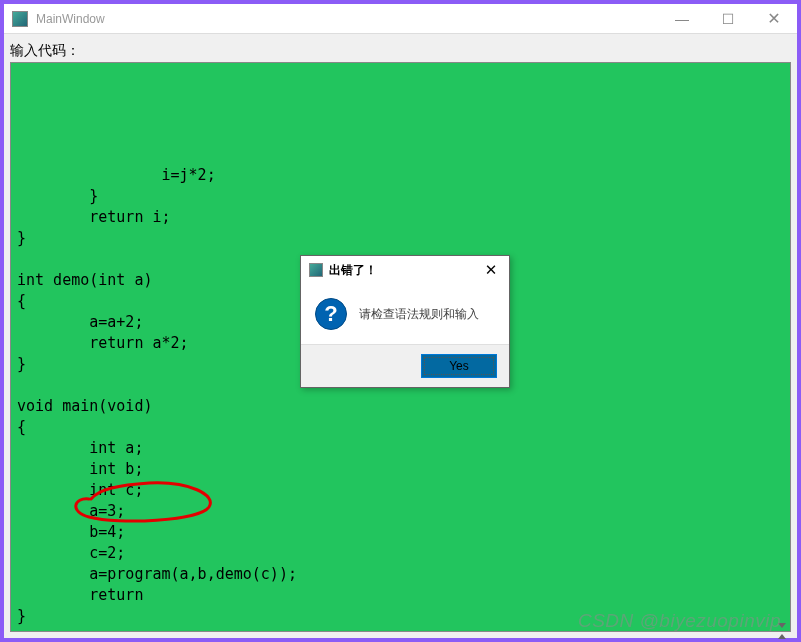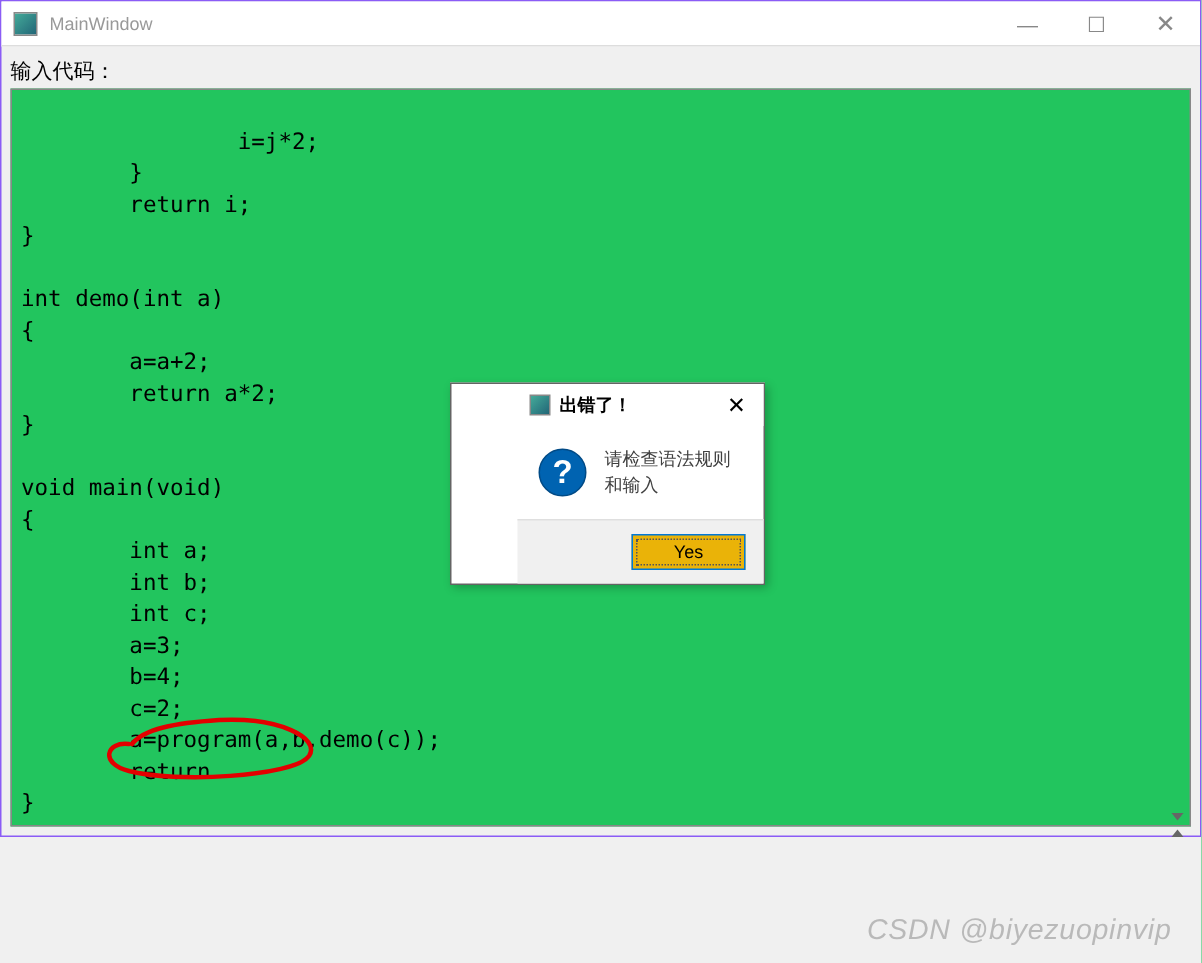--- a/index.html
+++ b/index.html
@@ -1,18 +1,18 @@
 <!DOCTYPE html>
 <html><head>
   <meta charset="utf-8">
   <style>
     * { margin: 0; padding: 0; box-sizing: border-box; }
     body { font-family: "Microsoft YaHei", "SimSun", Arial, sans-serif; background: #f0f0f0; width: 801px; height: 642px; overflow: hidden; position: relative; }
     
-    .window { width: 801px; height: 558px; background: #f0f0f0; border: 1px solid #8b5cf6; display: flex; flex-direction: column; }
+    .window { width: 801px; height: 642px; background: #f0f0f0; border: 4px solid #8b5cf6; display: flex; flex-direction: column; }
     
     .titlebar { height: 30px; background: #fff; display: flex; align-items: center; padding: 0 0 0 8px; border-bottom: 1px solid #ddd; }
     .titlebar-icon { width: 16px; height: 16px; background: linear-gradient(135deg, #4a9, #267); margin-right: 8px; border: 1px solid #888; }
     .titlebar-title { flex: 1; color: #999; font-size: 12px; }
     .titlebar-buttons { display: flex; }
     .titlebar-btn { width: 46px; height: 30px; display: flex; align-items: center; justify-content: center; color: #888; font-size: 14px; }
     .titlebar-btn.close { font-size: 16px; }
     
     .content { flex: 1; display: flex; flex-direction: column; padding: 6px; gap: 0; }
     .label { font-size: 14px; color: #000; padding: 2px 0; }
@@ -25,30 +25,30 @@
     .scroll-thumb { position: absolute; top: 200px; left: 1px; width: 15px; height: 270px; background: #c2c2c2; }
     
     .annotation { position: absolute; pointer-events: none; }
     .annotation svg { overflow: visible; }
     
     .button-row { height: 26px; border: 1px solid #aaa; background: #e8e8e8; display: flex; align-items: center; justify-content: center; font-size: 14px; color: #000; }
     
     .watermark { position: absolute; right: 20px; bottom: 10px; color: rgba(140,140,140,0.55); font-size: 19px; font-style: italic; letter-spacing: 0.5px; pointer-events: none; }
     
     
-    .dialog { position: absolute; left: 300px; top: 255px; width: 210px; background: #fff; border: 1px solid #646464; box-shadow: 2px 2px 6px rgba(0,0,0,0.25); display: flex; flex-direction: column; padding-left: 44px; }
+    .dialog { position: absolute; left: 300px; top: 255px; width: 210px; background: #fff; border: 1px solid #646464; box-shadow: 2px 2px 6px rgba(0,0,0,0.25); display: flex; flex-direction: column; }
     .dialog-titlebar { height: 28px; background: #fff; display: flex; align-items: center; padding: 0 4px 0 8px; }
     .dialog-title-icon { width: 14px; height: 14px; background: linear-gradient(135deg, #4a9, #267); margin-right: 6px; border: 1px solid #888; }
     .dialog-title { flex: 1; font-size: 12px; font-weight: bold; color: #000; }
     .dialog-close { width: 28px; height: 22px; display: flex; align-items: center; justify-content: center; font-size: 15px; color: #000; }
     .dialog-body { display: flex; align-items: center; padding: 14px 12px 14px 14px; gap: 12px; }
     .question-icon { width: 32px; height: 32px; border-radius: 50%; background: #0063b1; color: #fff; display: flex; align-items: center; justify-content: center; font-size: 22px; font-weight: bold; flex-shrink: 0; border: 1px solid #004a86; }
     .dialog-msg { font-size: 12px; color: #404040; }
     .dialog-footer { background: #f0f0f0; border-top: 1px solid #dfdfdf; padding: 9px 12px; display: flex; justify-content: flex-end; }
-    .dialog-btn { min-width: 76px; height: 24px; border: 1px solid #0078d7; background: #eab308; font-size: 12px; display: flex; align-items: center; justify-content: center; outline: 1px dotted #555; outline-offset: -4px; }
+    .dialog-btn { min-width: 76px; height: 24px; border: 1px solid #0078d7; background: #0369a1; font-size: 12px; display: flex; align-items: center; justify-content: center; outline: 1px dotted #555; outline-offset: -4px; }
   </style>
 </head>
 <body>
 
 <div class="window">
   <div class="titlebar">
     <div class="titlebar-icon"></div>
     <div class="titlebar-title">MainWindow</div>
     <div class="titlebar-buttons">
       <div class="titlebar-btn">—</div>

